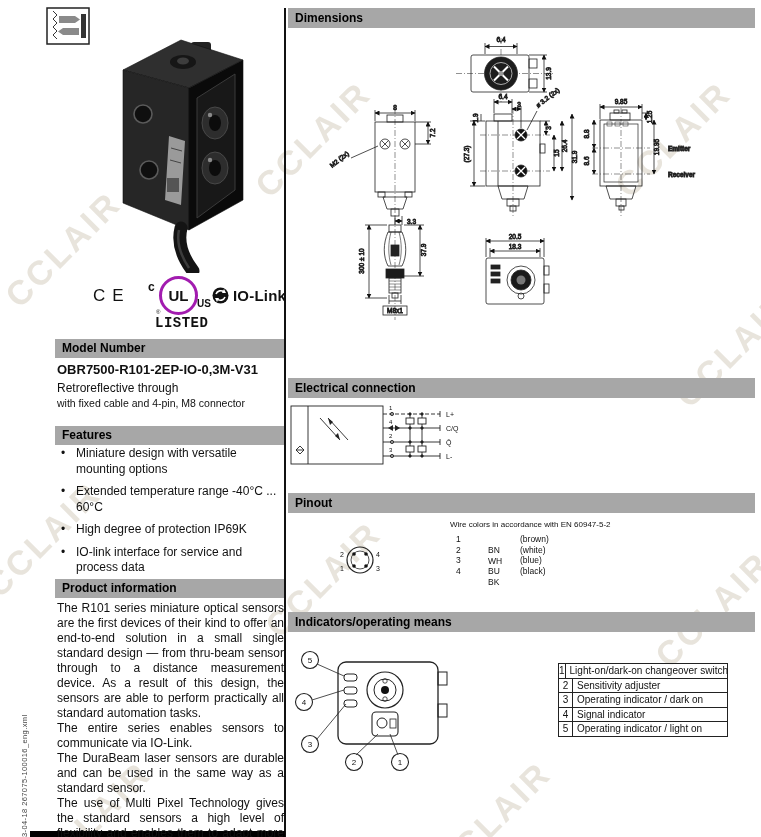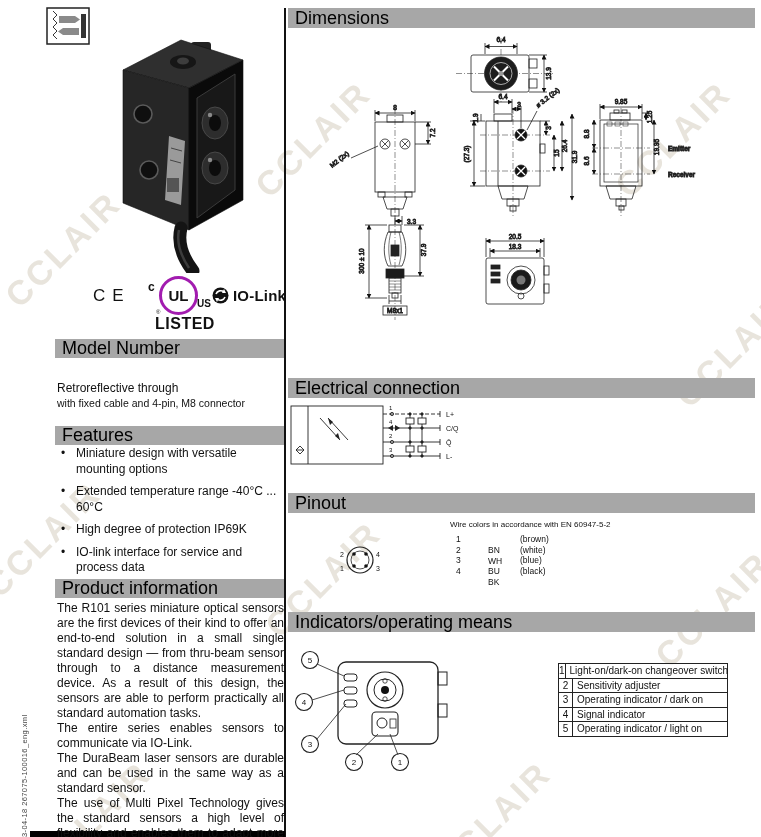--- a/index.html
+++ b/index.html
@@ -1,20 +1,20 @@
 <!DOCTYPE html>
 <html><head>
 <meta charset="utf-8">
 <style>
   html,body{margin:0;padding:0;background:#e9e9e9;}
   #page{position:relative;width:761px;height:837px;background:#fff;overflow:hidden;
         font-family:"Liberation Sans","DejaVu Sans",sans-serif;color:#111;}
   .wm{position:absolute;font-weight:bold;font-size:34px;letter-spacing:3px;
       color:rgba(205,195,178,0.45);transform:rotate(-45deg);white-space:nowrap;pointer-events:none;}
-  .bar{position:absolute;background:#a7a7a7;color:#000;font-weight:normal;font-size:18px;
+  .bar{position:absolute;background:#a7a7a7;color:#000;font-weight:bold;font-size:12px;
        line-height:20px;padding-left:7px;box-sizing:border-box;}
   .bar.left{left:55px;width:229px;height:19px;line-height:19px;}
   .bar.right{left:288px;width:467px;height:20px;}
   .divider{position:absolute;left:284px;top:8px;width:2px;height:829px;background:#111;}
   .footerbar{position:absolute;left:30px;top:831px;width:255px;height:6px;background:#000;}
   .sidenote{position:absolute;left:20px;top:615px;height:222px;width:12px;
             writing-mode:vertical-rl;transform:rotate(180deg);font-size:7.5px;color:#444;letter-spacing:.4px;}
   .modelnum{position:absolute;left:57px;top:362px;width:226px;font-size:13px;font-weight:bold;}
   .modeltype{position:absolute;left:57px;top:381px;width:226px;font-size:12px;}
   .modelsub{position:absolute;left:57px;top:397px;width:226px;font-size:10.5px;}
@@ -22,21 +22,21 @@
   ul.features li{position:relative;padding-left:19px;margin-bottom:7px;font-size:12px;line-height:15.5px;}
   ul.features li::before{content:"•";position:absolute;left:4px;top:0;}
   .prodinfo{position:absolute;left:57px;top:601px;width:227px;font-size:12px;line-height:15px;text-align:justify;}
   .prodinfo p{margin:0;}
   .ce{position:absolute;left:93px;top:286px;font-size:17px;letter-spacing:7px;font-weight:500;}
   .ul-logo{position:absolute;left:150px;top:276px;width:60px;height:50px;}
   .ul-circle{position:absolute;left:9px;top:0;width:33px;height:33px;border:3px solid #a21caf;border-radius:50%;
              text-align:center;line-height:33px;font-weight:bold;font-size:15px;}
   .ul-c{position:absolute;left:-2px;top:4px;font-size:12px;font-weight:bold;}
   .ul-us{position:absolute;left:47px;top:22px;font-size:10px;font-weight:bold;}
-  .ul-listed{position:absolute;left:5px;top:39px;font-size:16px;font-weight:bold;letter-spacing:.5px;}
+  .ul-listed{position:absolute;left:5px;top:39px;font-size:14px;font-weight:bold;letter-spacing:.5px;font-family:Liberation Mono, monospace;}
   .ul-reg{position:absolute;left:6px;top:33px;font-size:6px;}
   .iolink{position:absolute;left:212px;top:287px;display:flex;align-items:center;gap:4px;justify-content:center;}
   .iolink-text{font-weight:bold;font-size:15px;letter-spacing:.2px;}
   svg{position:absolute;}
   svg text{font-family:"Liberation Sans","DejaVu Sans",sans-serif;fill:#111;}
   .dim{font-size:6.5px;}
   .dims-big text{font-size:6.5px;}
   .blabel{font-size:7.5px;font-weight:bold;}
   .note{position:absolute;left:450px;top:520px;width:200px;font-size:8px;}
   .wiretable{position:absolute;left:456px;top:534px;font-size:8.5px;}
@@ -116,20 +116,21 @@
       <circle cx="8.5" cy="8.5" r="8" fill="#111"></circle>
       <path d="M4,7 A5,5 0 0 1 12,5" fill="none" stroke="#fff" stroke-width="1.6"></path>
       <polygon points="12,2 14,6 10,6" fill="#fff"></polygon>
       <path d="M13,10 A5,5 0 0 1 5,12" fill="none" stroke="#fff" stroke-width="1.6"></path>
       <polygon points="5,15 3,11 7,11" fill="#fff"></polygon>
     </svg>
     <span class="iolink-text">IO-Link</span>
   </div>
 
   <div class="bar left" style="top:339px">Model Number</div>
+  <div class="modelnum">OBR7500-R101-2EP-IO-0,3M-V31</div>
   <div class="modeltype">Retroreflective through</div>
   <div class="modelsub">with fixed cable and 4-pin, M8 connector</div>
 
   <div class="bar left" style="top:426px">Features</div>
   <ul class="features">
     <li><span>Miniature design with versatile mounting options</span></li>
     <li><span>Extended temperature range -40°C ... 60°C</span></li>
     <li><span>High degree of protection IP69K</span></li>
     <li><span>IO-link interface for service and process data</span></li>
   </ul>

